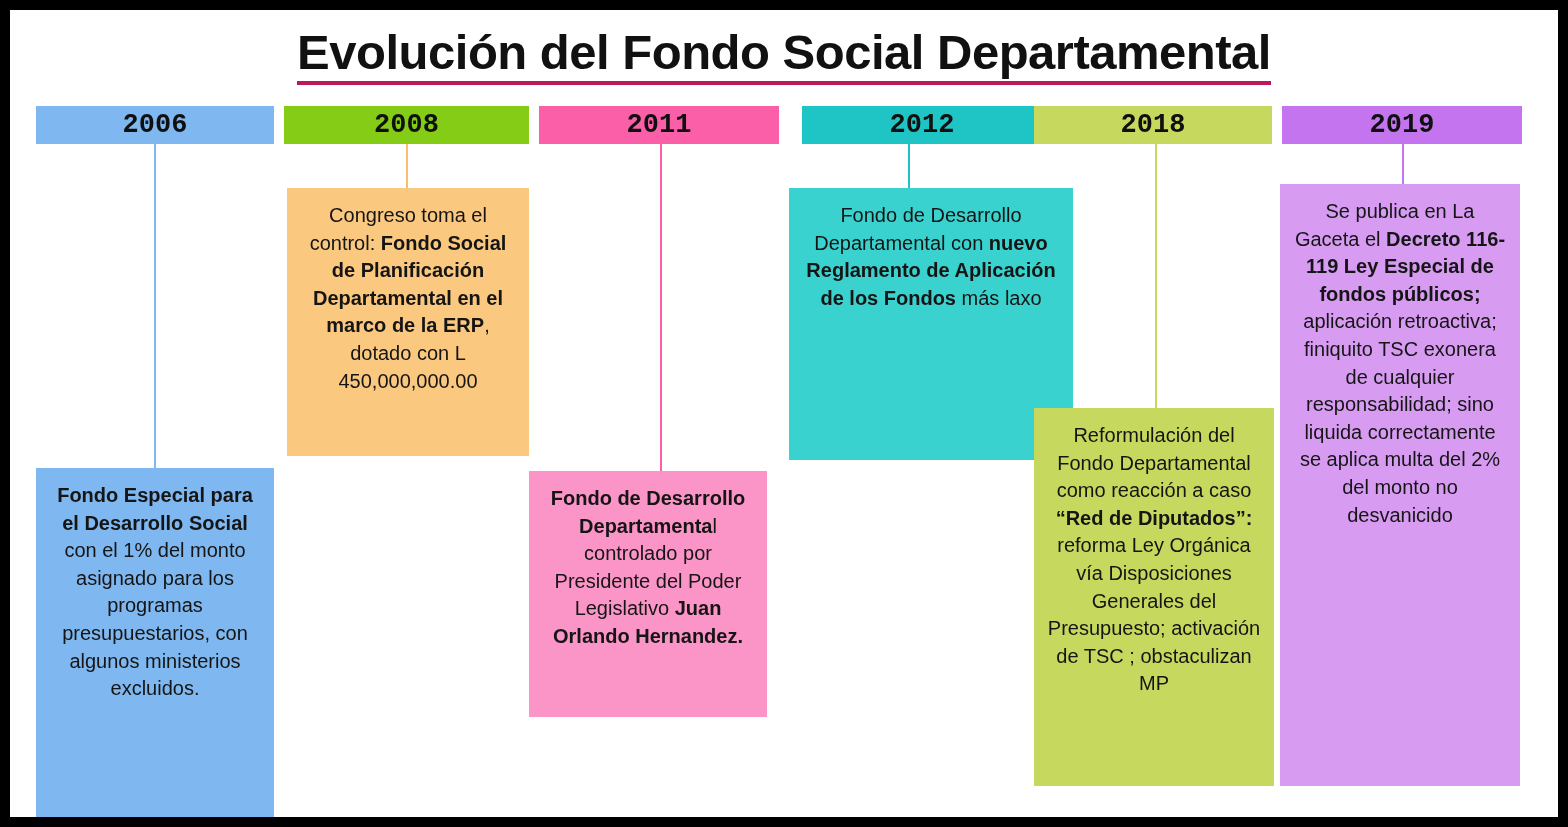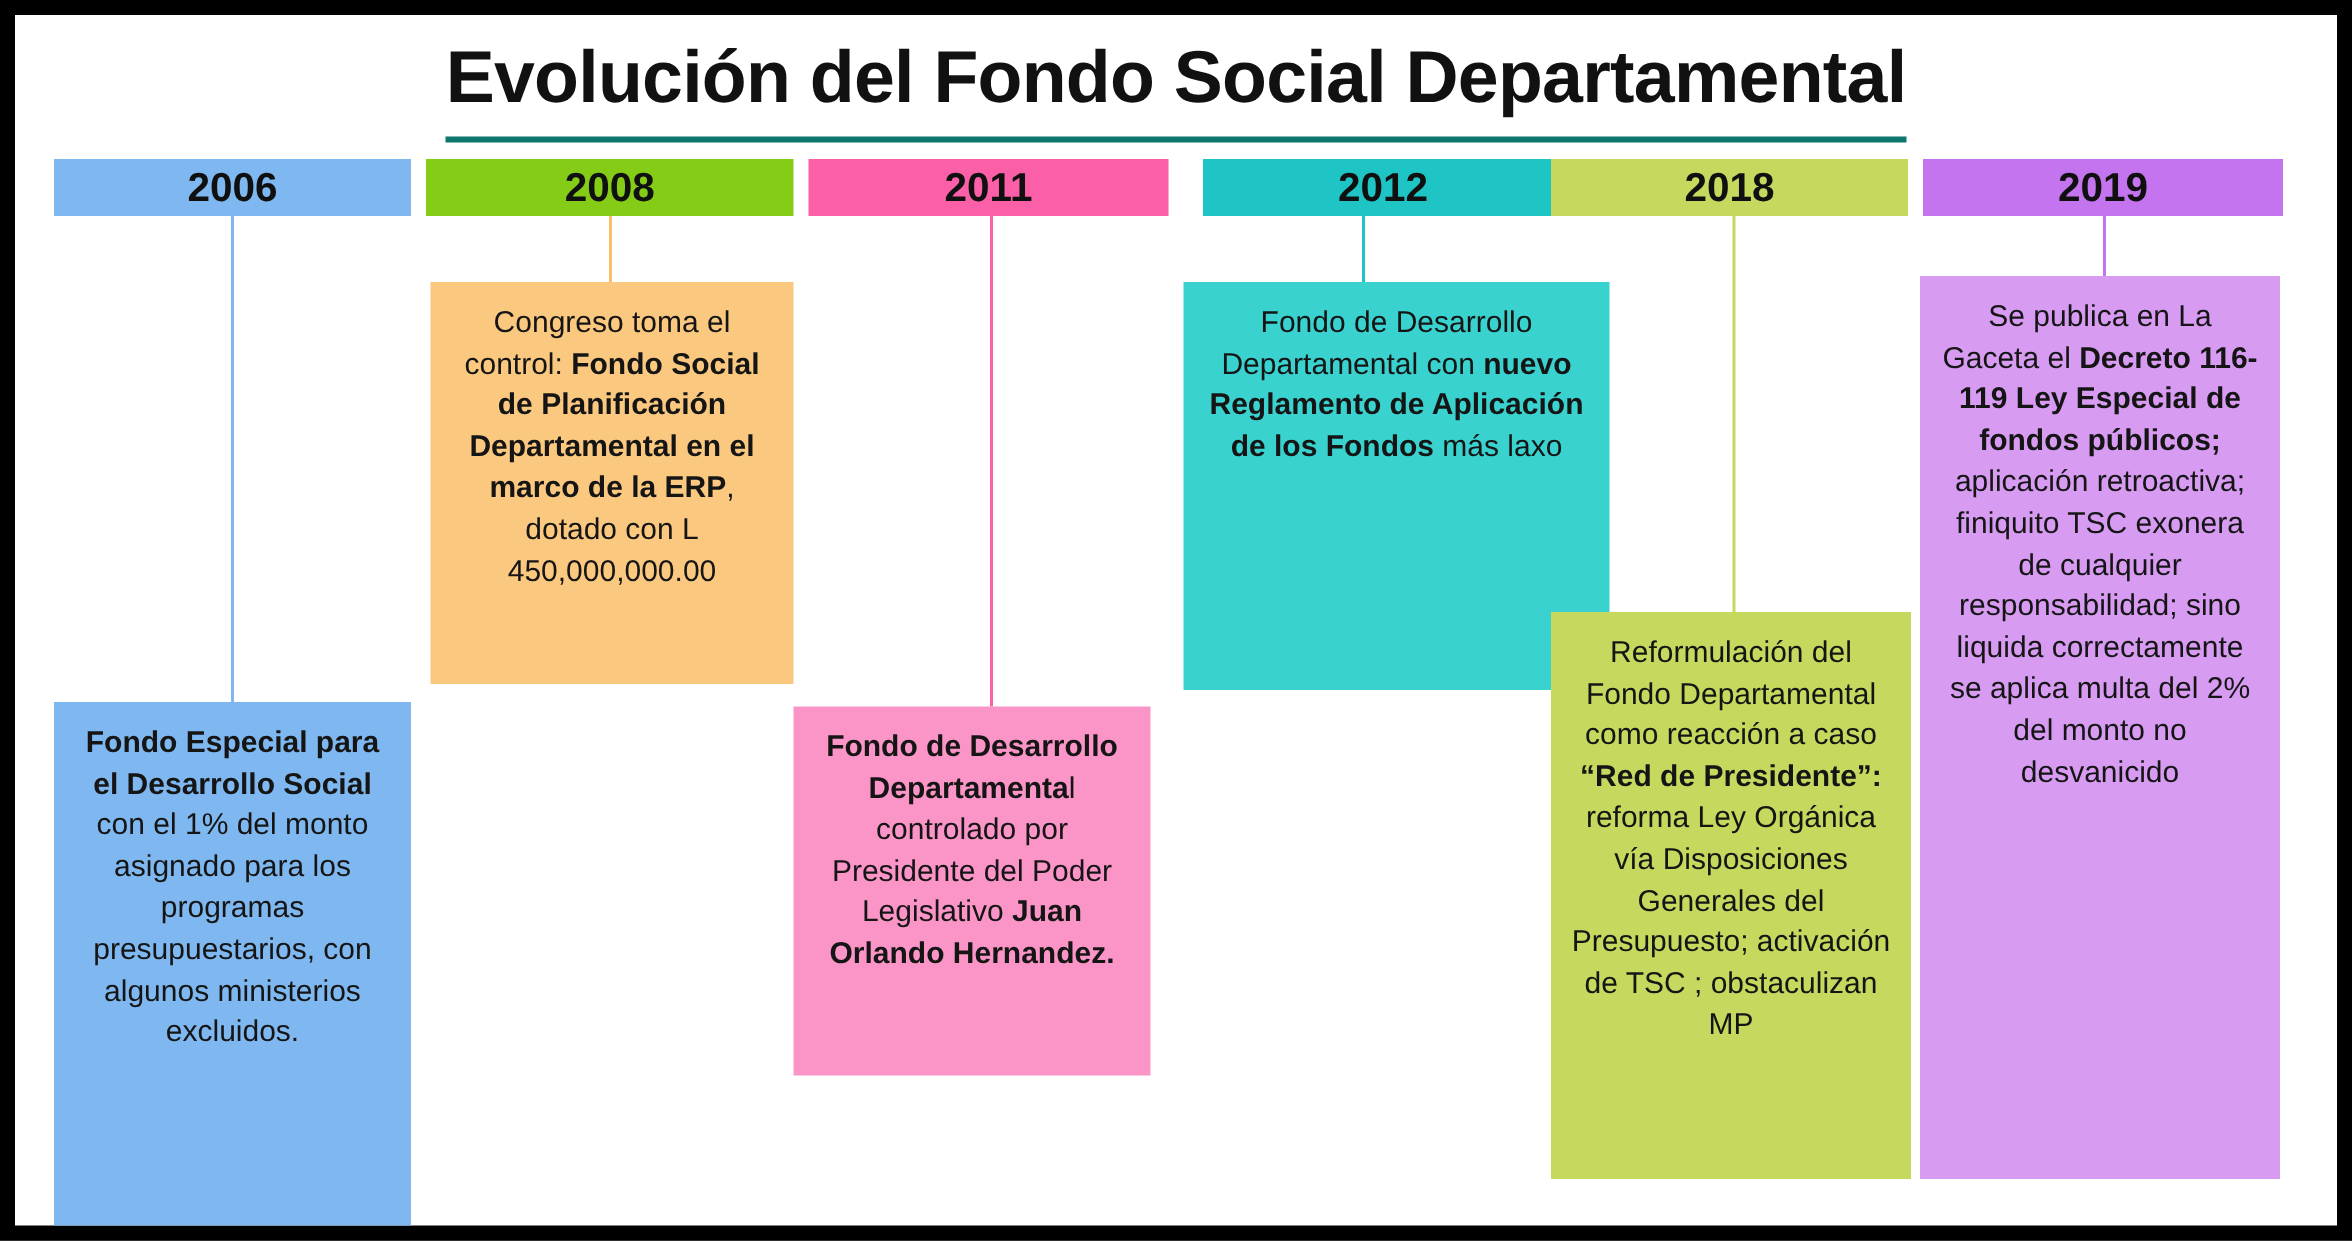--- a/index.html
+++ b/index.html
@@ -35,39 +35,40 @@
     top: 14px;
     width: 1548px;
     text-align: center;
     font-size: 49px;
     font-weight: bold;
     color: #111111;
     letter-spacing: -0.5px;
     white-space: nowrap;
   }
   #title span.u {
-    border-bottom: 4px solid #0f766e;
-    padding-bottom: 12px;
+    border-bottom: 4px solid #be185d;
+    padding-bottom: 2px;
     text-align: center;
   }
 
   .col {
     position: absolute;
     top: 0;
     height: 807px;
   }
   .yearbox {
     position: absolute;
     top: 96px;
     height: 38px;
     line-height: 38px;
     text-align: center;
     font-size: 27px;
     font-weight: bold;
     color: #101010;
+    font-family: Liberation Mono, monospace;
   }
   .connector {
     position: absolute;
     width: 2px;
   }
   .card {
     position: absolute;
     box-sizing: border-box;
     padding: 14px 12px;
     font-size: 20px;
@@ -115,21 +116,21 @@
       <div class="connector" style="left:898px;top:134px;height:44px;background:#1FC4C4;"></div>
       <div class="card" style="left:779px;top:178px;width:284px;height:272px;background:#3AD2CE;">
         <span>Fondo de Desarrollo Departamental con <b>nuevo Reglamento de Aplicación de los Fondos</b> más laxo</span>
       </div>
     </div>
 
     <div class="col">
       <div class="yearbox" style="left:1024px;width:238px;background:#C6D95E;">2018</div>
       <div class="connector" style="left:1145px;top:134px;height:264px;background:#C6D95E;"></div>
       <div class="card" style="left:1024px;top:398px;width:240px;height:378px;background:#C6D95E;">
-        <span>Reformulación del Fondo Departamental como reacción a caso  <b>“Red de Presidente”:</b> reforma Ley Orgánica vía Disposiciones Generales  del Presupuesto; activación de TSC ; obstaculizan MP</span>
+        <span>Reformulación del Fondo Departamental como reacción a caso  <b>“Red de Diputados”:</b> reforma Ley Orgánica vía Disposiciones Generales  del Presupuesto; activación de TSC ; obstaculizan MP</span>
       </div>
     </div>
 
     <div class="col">
       <div class="yearbox" style="left:1272px;width:240px;background:#C374EE;">2019</div>
       <div class="connector" style="left:1392px;top:134px;height:40px;background:#C374EE;"></div>
       <div class="card" style="left:1270px;top:174px;width:240px;height:602px;background:#D79BF2;">
         <span>Se publica en La Gaceta el <b>Decreto 116-119 Ley Especial de fondos públicos;</b> aplicación retroactiva; finiquito TSC exonera de cualquier responsabilidad; sino liquida correctamente se aplica multa del 2% del monto no desvanicido</span>
       </div>
     </div>

